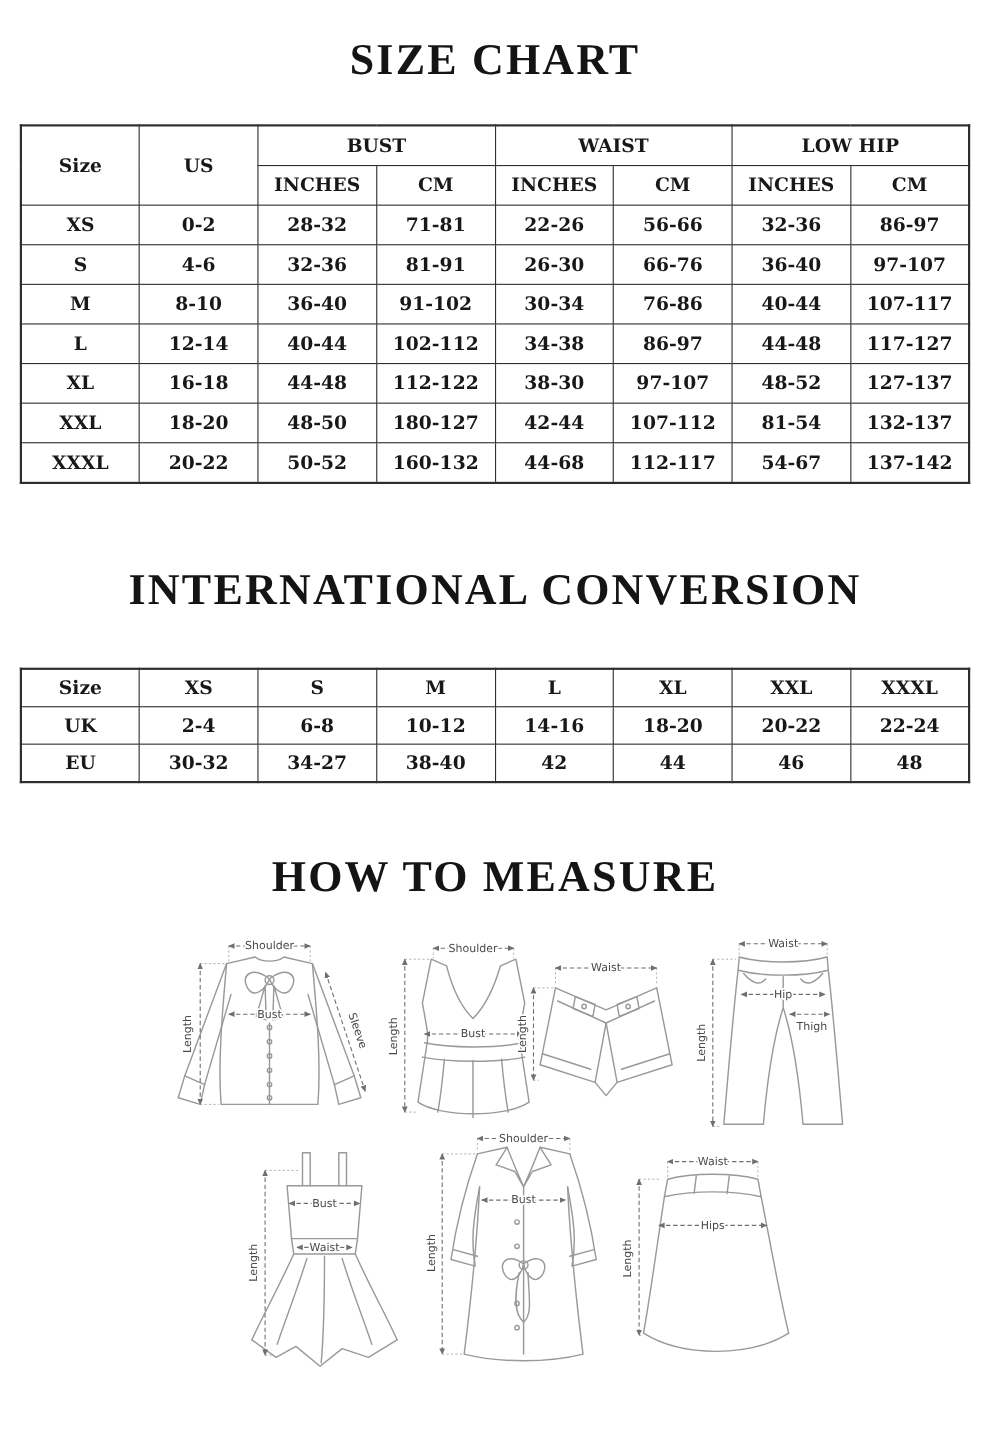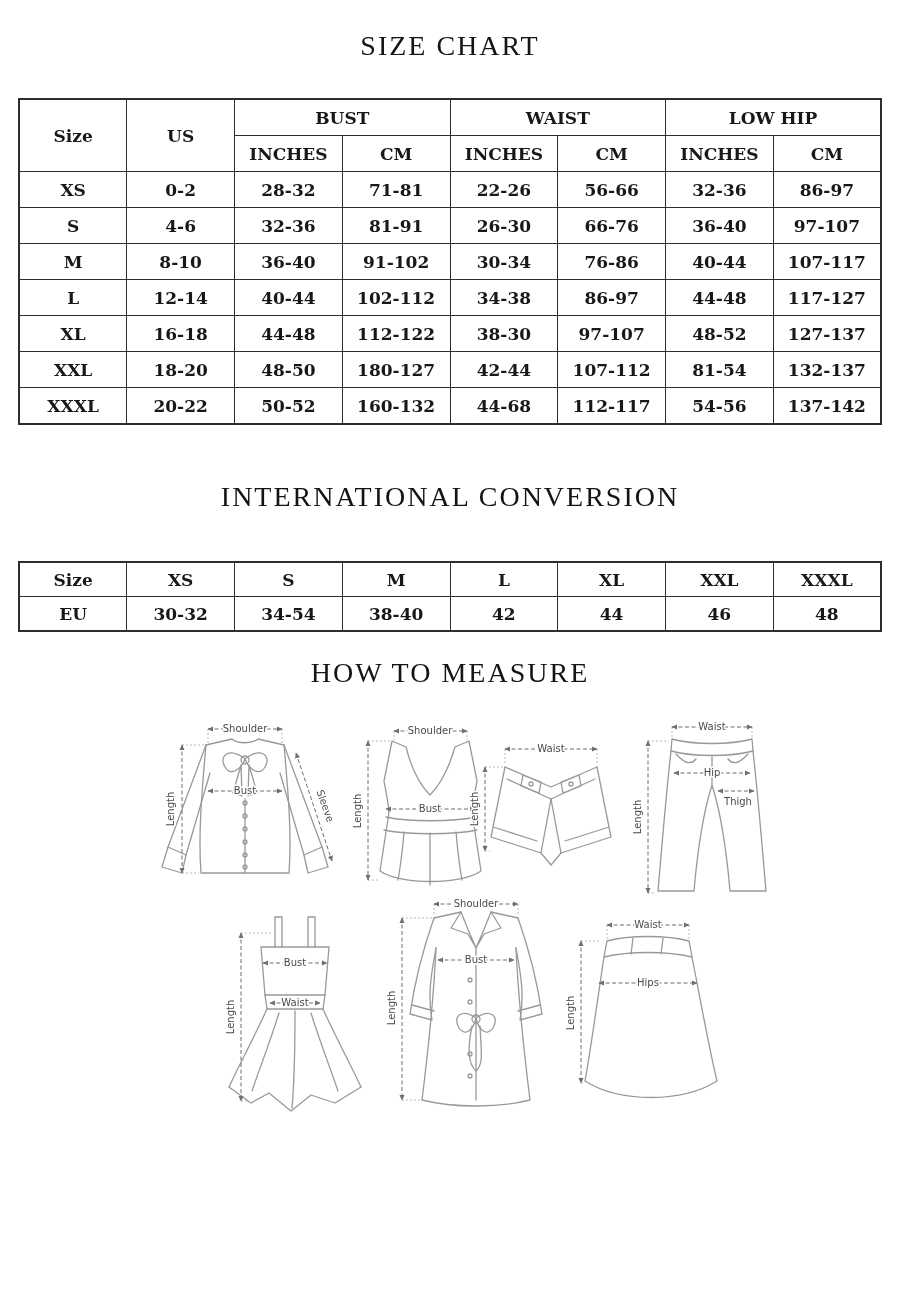--- a/index.html
+++ b/index.html
@@ -1,24 +1,24 @@
 <!DOCTYPE html>
 <html><head>
 <meta charset="utf-8">
 <style>
   html,body { margin:0; padding:0; background:#ffffff; }
   body { width:900px; height:1300px; overflow:hidden; position:relative;
          font-family:"DejaVu Serif", serif; color:#151515; }
 
   .big-title { text-align:center; font-family:"Liberation Serif", serif;
-               font-weight:400; font-size:28px; letter-spacing:2px;
+               font-weight:700; font-size:40px; letter-spacing:2px;
                color:#141414; margin:0; }
   .t1 { padding-top:30px; }
-  .t2 { padding-top:56px; }
-  .t3 { padding-top:25px; }
+  .t2 { padding-top:72px; }
+  .t3 { padding-top:61px; }
 
   table.grid { width:864px; margin:36px auto 0; border-collapse:collapse;
                table-layout:fixed; border:2px solid #2e2e2e; }
   table.grid th, table.grid td {
       border:1px solid #2e2e2e; text-align:center; vertical-align:middle;
       font-family:"DejaVu Serif", serif; font-size:17px; font-weight:700;
       color:#181818; padding:0; height:35px; }
   table.conv { margin-top:48px; }
   table.conv th, table.conv td { height:33px; }
 
@@ -124,21 +124,21 @@
     <td>81-54</td>
     <td>132-137</td>
   </tr>
   <tr>
     <td>XXXL</td>
     <td>20-22</td>
     <td>50-52</td>
     <td>160-132</td>
     <td>44-68</td>
     <td>112-117</td>
-    <td>54-56</td>
+    <td>54-67</td>
     <td>137-142</td>
   </tr>
 </tbody>
   </table>
 
 <h1 class="big-title t2">INTERNATIONAL CONVERSION</h1>
 
 <table class="grid conv">
   <colgroup>
       <col>
@@ -155,23 +155,33 @@
     <th>Size</th>
     <th>XS</th>
     <th>S</th>
     <th>M</th>
     <th>L</th>
     <th>XL</th>
     <th>XXL</th>
     <th>XXXL</th>
   </tr>
   <tr>
+    <td>UK</td>
+    <td>2-4</td>
+    <td>6-8</td>
+    <td>10-12</td>
+    <td>14-16</td>
+    <td>18-20</td>
+    <td>20-22</td>
+    <td>22-24</td>
+  </tr>
+  <tr>
     <td>EU</td>
     <td>30-32</td>
-    <td>34-54</td>
+    <td>34-27</td>
     <td>38-40</td>
     <td>42</td>
     <td>44</td>
     <td>46</td>
     <td>48</td>
   </tr>
 </tbody>
   </table>
 
 <h1 class="big-title t3">HOW TO MEASURE</h1>

